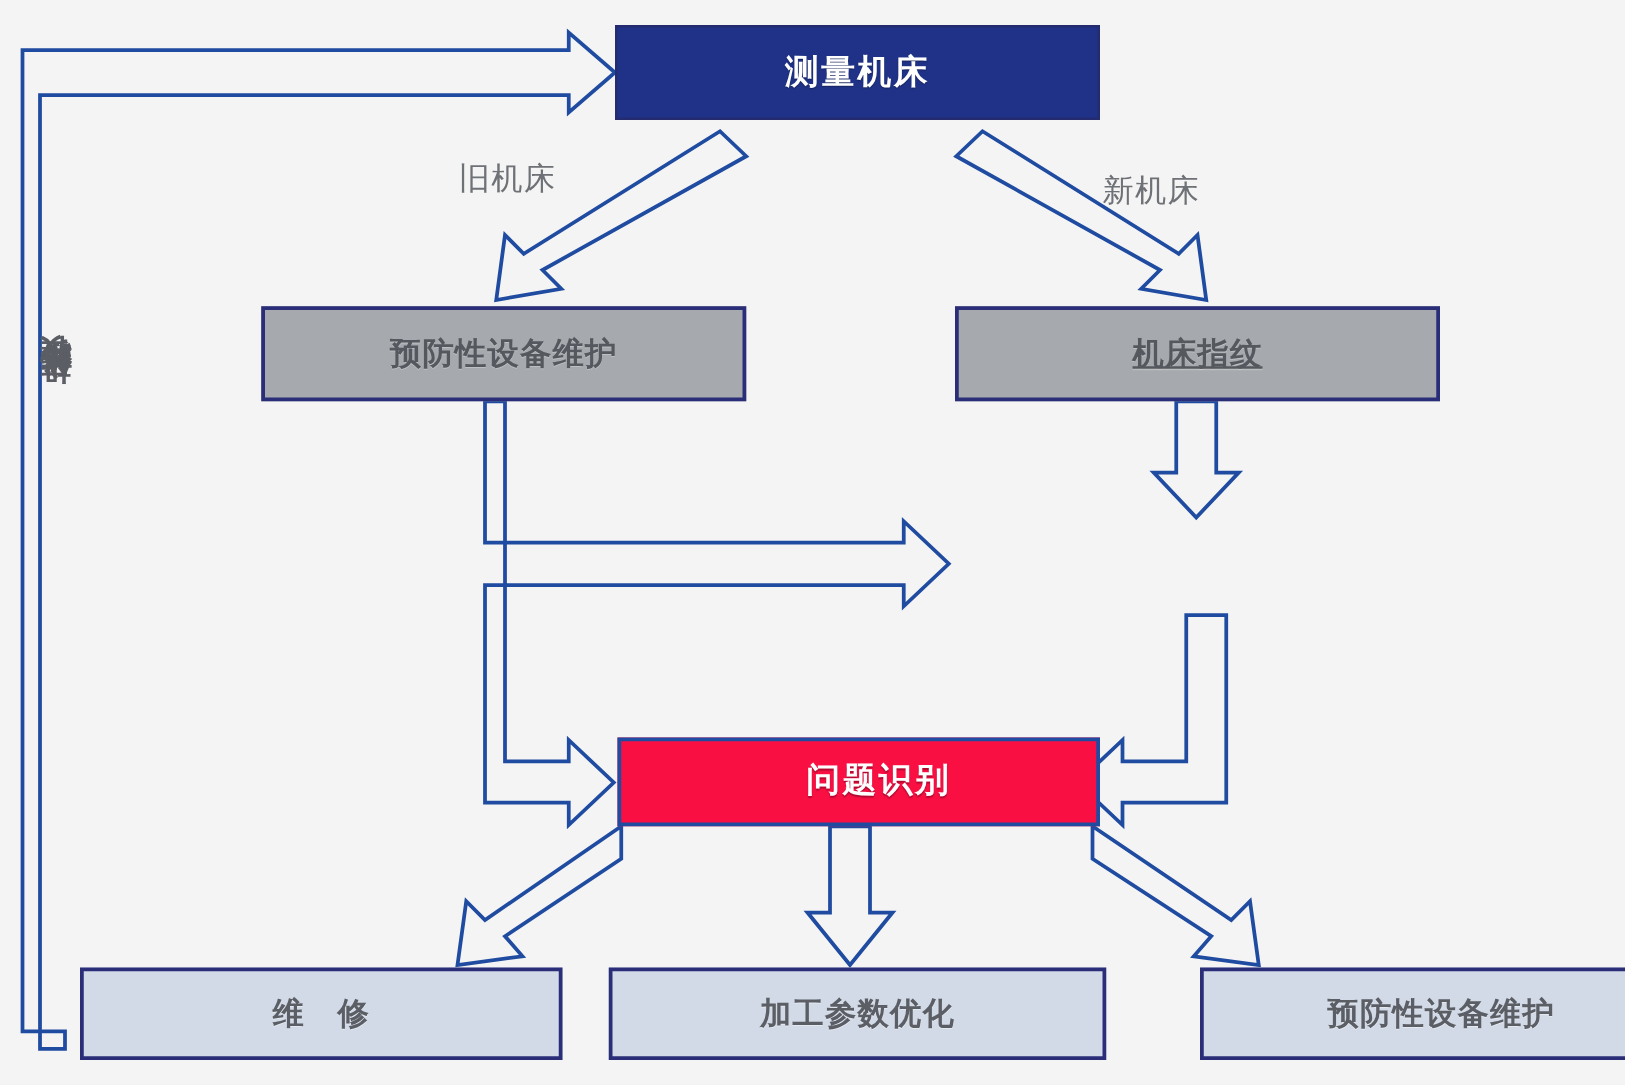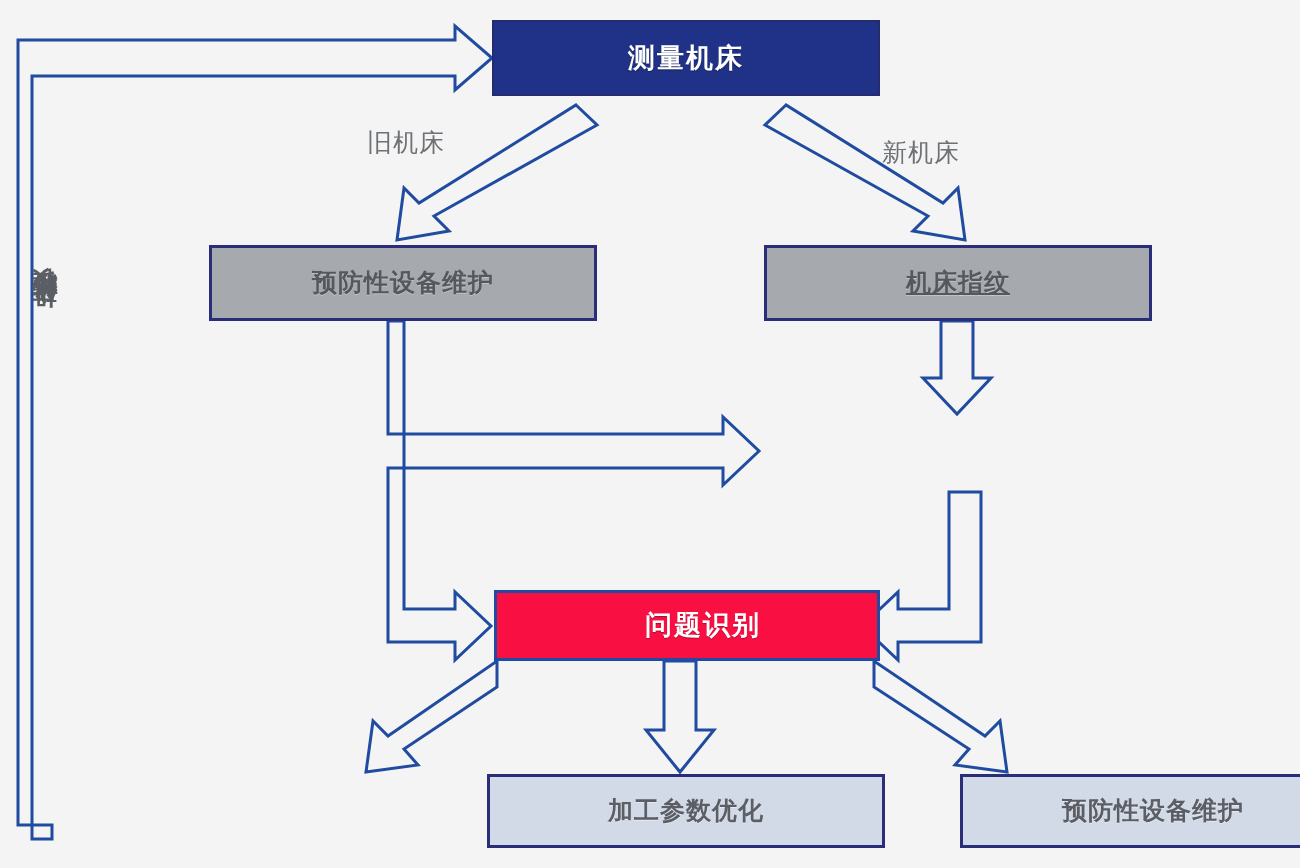--- a/index.html
+++ b/index.html
@@ -126,20 +126,23 @@
 
   <div class="node node-stage" style="left:764px; top:245px; width:388px; height:76px;text-decoration:underline;">
     <span>机床指纹</span>
   </div>
 
 
   <div class="node node-alert" style="left:494px; top:590px; width:386px; height:71px;">
     <span>问题识别</span>
   </div>
 
+  <div class="node node-outcome" style="left:64px; top:774px; width:386px; height:74px;">
+    <span>维　修</span>
+  </div>
 
   <div class="node node-outcome" style="left:487px; top:774px; width:398px; height:74px;">
     <span>加工参数优化</span>
   </div>
 
   <div class="node node-outcome" style="left:960px; top:774px; width:386px; height:74px;">
     <span>预防性设备维护</span>
   </div>
 
   <div class="edge-label" style="left:367px; top:126px;">旧机床</div>

